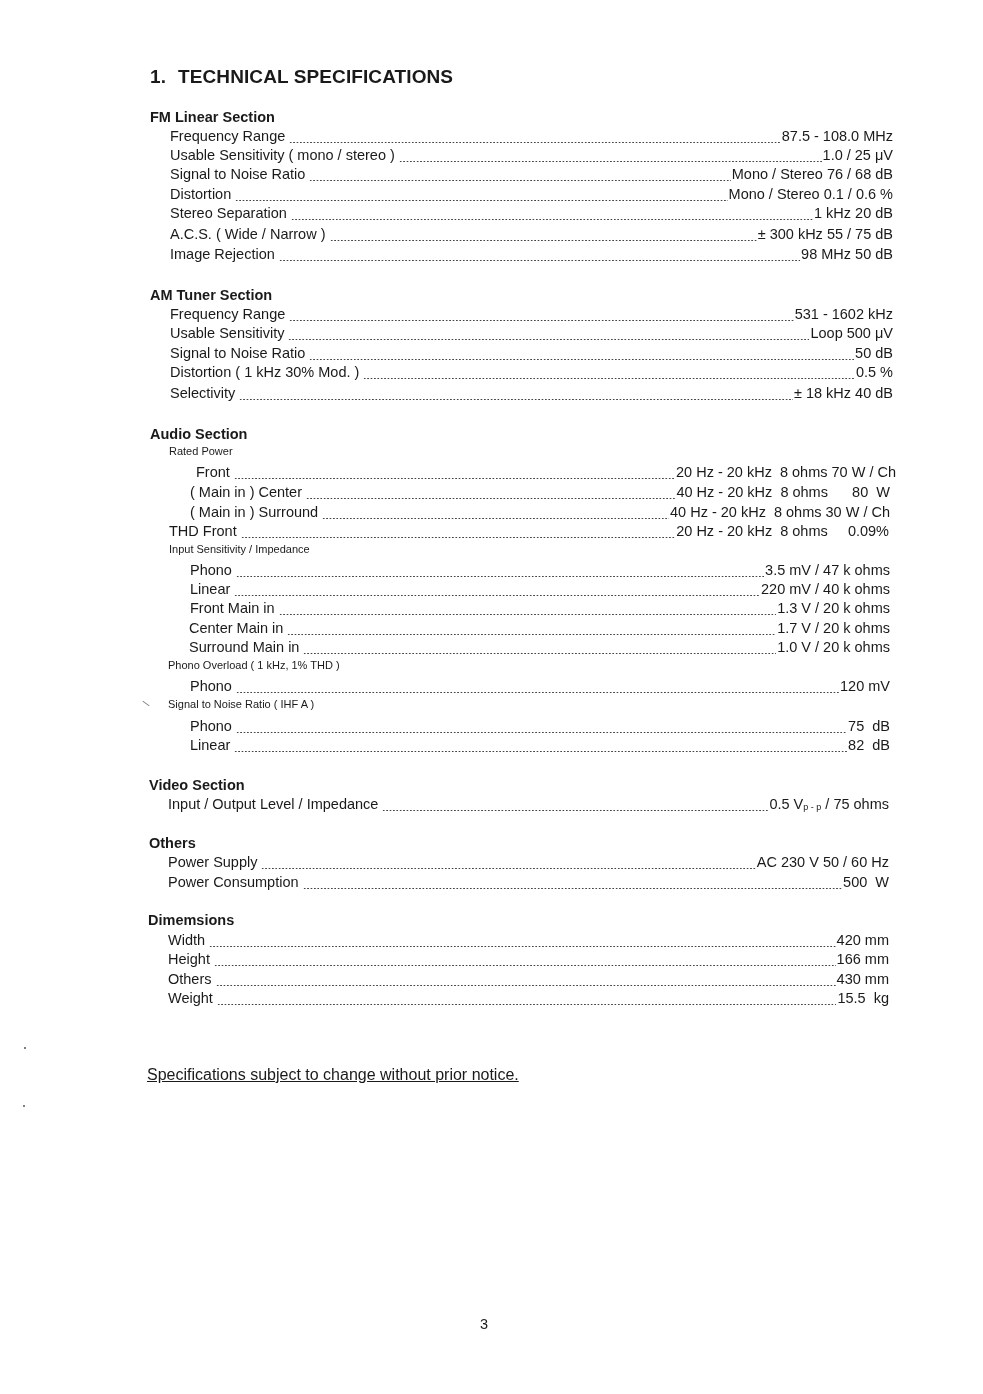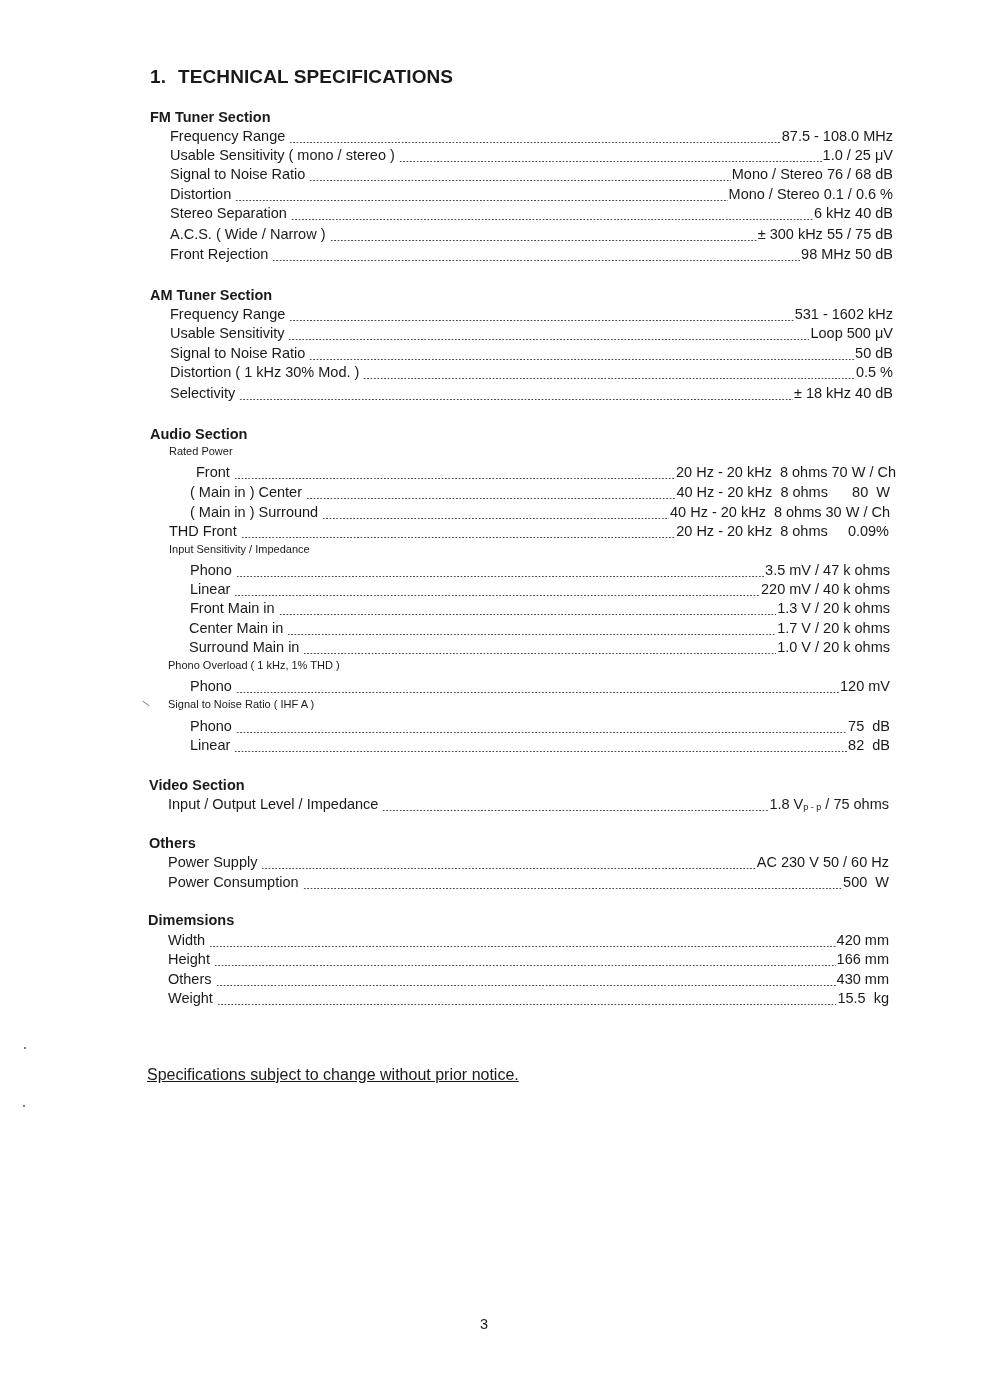--- a/index.html
+++ b/index.html
@@ -24,21 +24,21 @@
 </style>
 </head>
 <body>
 
 <div class="content">
 
   <div class="page-title">
     <span class="num">1.</span><span>TECHNICAL SPECIFICATIONS</span>
   </div>
 
-  <div class="section-head" style="left:150px;top:109px">FM Tuner Section</div>
+  <div class="section-head" style="left:150px;top:109px">FM Linear Section</div>
   <div class="row" style="left:170px;top:128px;width:723px">
       <span class="lbl">Frequency Range</span>
       <span class="dots"></span>
       <span class="val">87.5 - 108.0 MHz</span>
     </div>
   <div class="row" style="left:170px;top:147px;width:723px">
       <span class="lbl">Usable Sensitivity ( mono / stereo )</span>
       <span class="dots"></span>
       <span class="val">1.0 / 25 μV</span>
     </div>
@@ -48,29 +48,29 @@
       <span class="val">Mono / Stereo 76 / 68 dB</span>
     </div>
   <div class="row" style="left:170px;top:186px;width:723px">
       <span class="lbl">Distortion</span>
       <span class="dots"></span>
       <span class="val">Mono / Stereo 0.1 / 0.6 %</span>
     </div>
   <div class="row" style="left:170px;top:205px;width:723px">
       <span class="lbl">Stereo Separation</span>
       <span class="dots"></span>
-      <span class="val">6 kHz 40 dB</span>
+      <span class="val">1 kHz 20 dB</span>
     </div>
   <div class="row" style="left:170px;top:226px;width:723px">
       <span class="lbl">A.C.S. ( Wide / Narrow )</span>
       <span class="dots"></span>
       <span class="val">± 300 kHz 55 / 75 dB</span>
     </div>
   <div class="row" style="left:170px;top:246px;width:723px">
-      <span class="lbl">Front Rejection</span>
+      <span class="lbl">Image Rejection</span>
       <span class="dots"></span>
       <span class="val">98 MHz 50 dB</span>
     </div>
 
   <div class="section-head" style="left:150px;top:287px">AM Tuner Section</div>
   <div class="row" style="left:170px;top:306px;width:723px">
       <span class="lbl">Frequency Range</span>
       <span class="dots"></span>
       <span class="val">531 - 1602 kHz</span>
     </div>
@@ -159,21 +159,21 @@
   <div class="row" style="left:190px;top:737px;width:700px">
       <span class="lbl">Linear</span>
       <span class="dots"></span>
       <span class="val" style="white-space:pre">82  dB</span>
     </div>
 
   <div class="section-head" style="left:149px;top:777px">Video Section</div>
   <div class="row" style="left:168px;top:796px;width:721px">
       <span class="lbl">Input / Output Level / Impedance</span>
       <span class="dots"></span>
-      <span class="val"><span>1.8 V</span><sub class="vpp">p - p</sub><span> / 75 ohms</span></span>
+      <span class="val"><span>0.5 V</span><sub class="vpp">p - p</sub><span> / 75 ohms</span></span>
     </div>
 
   <div class="section-head" style="left:149px;top:835px">Others</div>
   <div class="row" style="left:168px;top:854px;width:721px">
       <span class="lbl">Power Supply</span>
       <span class="dots"></span>
       <span class="val">AC 230 V 50 / 60 Hz</span>
     </div>
   <div class="row" style="left:168px;top:874px;width:721px">
       <span class="lbl">Power Consumption</span>

